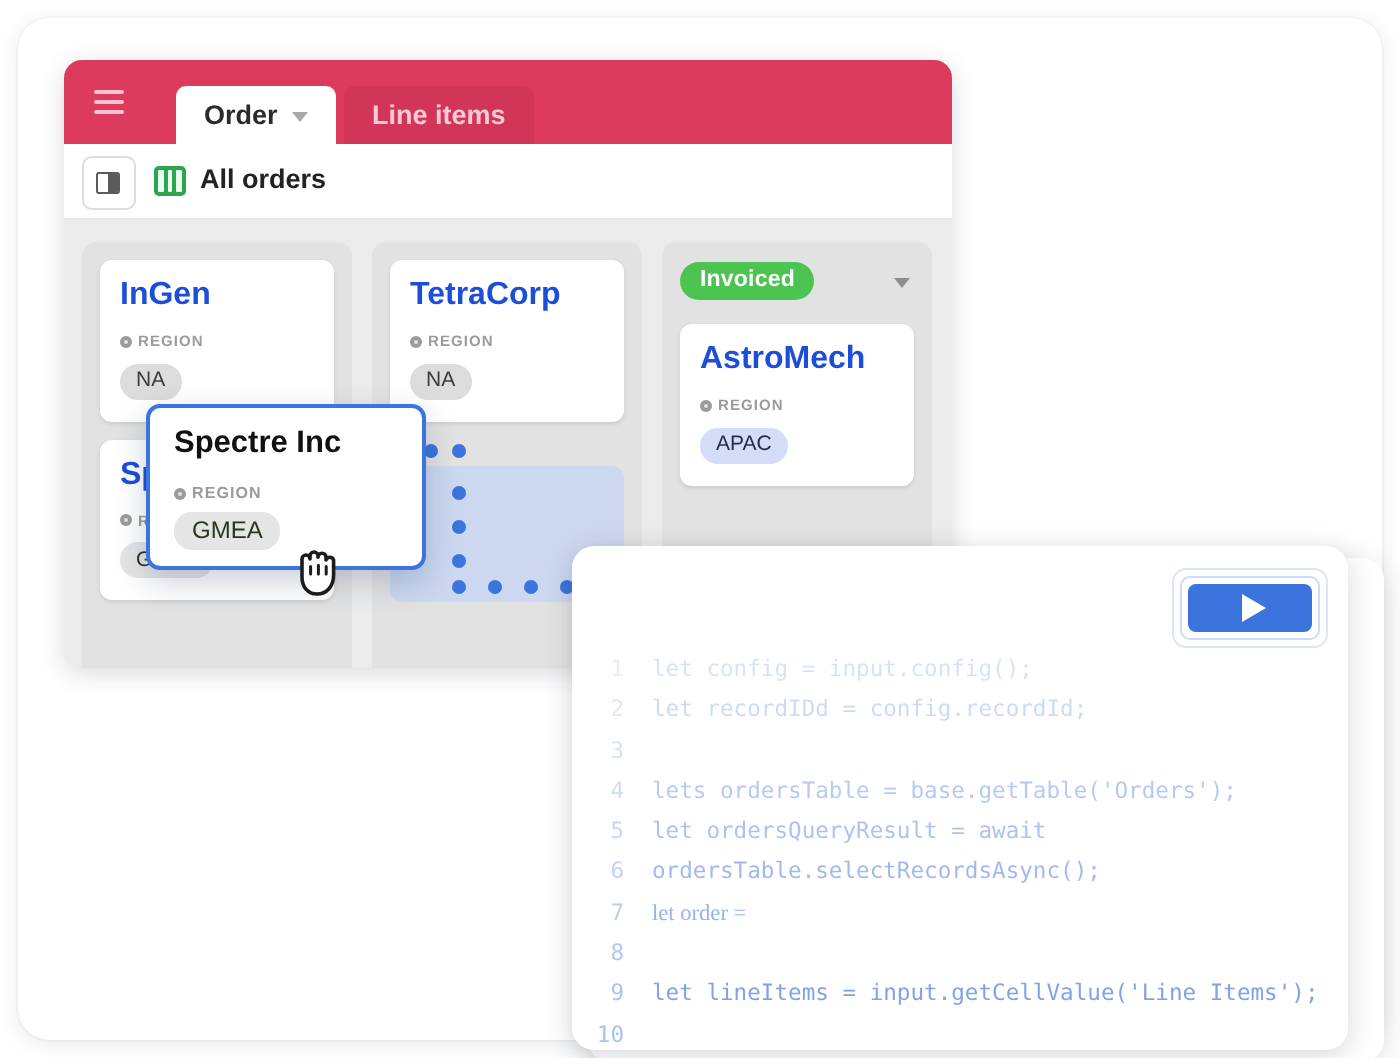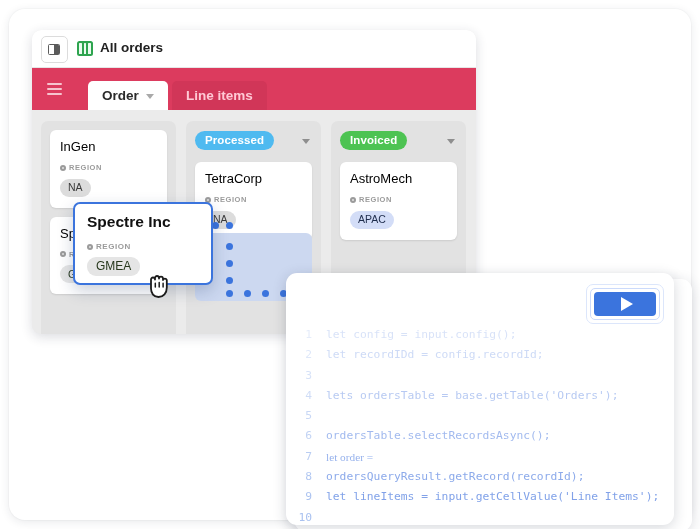--- a/index.html
+++ b/index.html
@@ -219,23 +219,23 @@
   .card {
     background: #ffffff;
     border-radius: 6px;
     padding: 9px 10px 11px;
     margin-bottom: 9px;
     box-shadow: 0 1px 2px rgba(0,0,0,0.10);
     box-sizing: border-box;
     cursor: grab;
   }
   .card-title {
-    font-size: 13px;
-    font-weight: normal;
-    color: #000000;
+    font-size: 16px;
+    font-weight: bold;
+    color: #1d4ed8;
     margin-bottom: 9px;
     white-space: nowrap;
   }
   .field-label {
     display: flex;
     align-items: center;
     gap: 3px;
     font-size: 7.5px;
     letter-spacing: .55px;
     color: #9b9b9b;
@@ -406,45 +406,45 @@
     white-space: pre;
   }
 </style>
 </head>
 <body>
 
 <div id="app-canvas">
 
   <div id="kanban-window">
 
-    <div id="viewbar">
-      <div id="sidebar-toggle-btn">
-        <span class="half"></span>
-      </div>
-      <div id="kanban-view-icon">
-        <i></i>
-          <i></i>
-          <i></i>
-      </div>
-      <div id="view-name">All orders</div>
-    </div>
-
     <div id="tabbar">
       <div id="hamburger-btn">
         <i></i>
           <i></i>
           <i></i>
       </div>
       <div class="tab active">
         <span>Order</span>
         <span class="tab-caret"></span>
       </div>
       <div class="tab inactive">
         <span>Line items</span>
       </div>
+    </div>
+
+    <div id="viewbar">
+      <div id="sidebar-toggle-btn">
+        <span class="half"></span>
+      </div>
+      <div id="kanban-view-icon">
+        <i></i>
+          <i></i>
+          <i></i>
+      </div>
+      <div id="view-name">All orders</div>
     </div>
 
     <div id="board">
 
       <div class="column" id="col-received">
         <div class="card">
           <div class="card-title">InGen</div>
           <div class="field-label">
             <span class="dot-ic"></span>
             <span>REGION</span>
@@ -455,24 +455,20 @@
           <div class="card-title">Spectre Inc</div>
           <div class="field-label">
             <span class="dot-ic"></span>
             <span>REGION</span>
           </div>
           <span class="tag tag-green">GMEA</span>
         </div>
       </div>
 
       <div class="column" id="col-processed">
-        <div class="col-head">
-          <span class="status-pill" style="background:#4fbaf0">Processed</span>
-          <span class="col-caret"></span>
-        </div>
         <div class="card">
           <div class="card-title">TetraCorp</div>
           <div class="field-label">
             <span class="dot-ic"></span>
             <span>REGION</span>
           </div>
           <span class="tag tag-grey">NA</span>
         </div>
       </div>
 
@@ -561,32 +557,32 @@
         <div class="code-line">
           <span class="ln" style="opacity: 0.47;">3</span>
           <span class="ctext" style="opacity: 0.47;"></span>
         </div>
         <div class="code-line">
           <span class="ln" style="opacity: 0.555;">4</span>
           <span class="ctext" style="opacity: 0.555;">lets ordersTable = base.getTable('Orders');</span>
         </div>
         <div class="code-line">
           <span class="ln" style="opacity: 0.64;">5</span>
+          <span class="ctext" style="opacity: 0.64;">let ordersQueryResult = await</span>
         </div>
         <div class="code-line">
           <span class="ln" style="opacity: 0.725;">6</span>
           <span class="ctext" style="opacity: 0.725;">ordersTable.selectRecordsAsync();</span>
         </div>
         <div class="code-line">
           <span class="ln" style="opacity: 0.81;">7</span>
           <span class="ctext" style="opacity: 0.81; font-family: Liberation Serif, serif;">let order =</span>
         </div>
         <div class="code-line">
           <span class="ln" style="opacity: 0.895;">8</span>
-          <span class="ctext" style="opacity: 0.895;">ordersQueryResult.getRecord(recordId);</span>
         </div>
         <div class="code-line">
           <span class="ln" style="opacity: 0.98;">9</span>
           <span class="ctext" style="opacity: 0.98;">let lineItems = input.getCellValue('Line Items');</span>
         </div>
         <div class="code-line">
           <span class="ln" style="opacity: 1;">10</span>
           <span class="ctext" style="opacity: 1;"></span>
         </div>
       </div>

